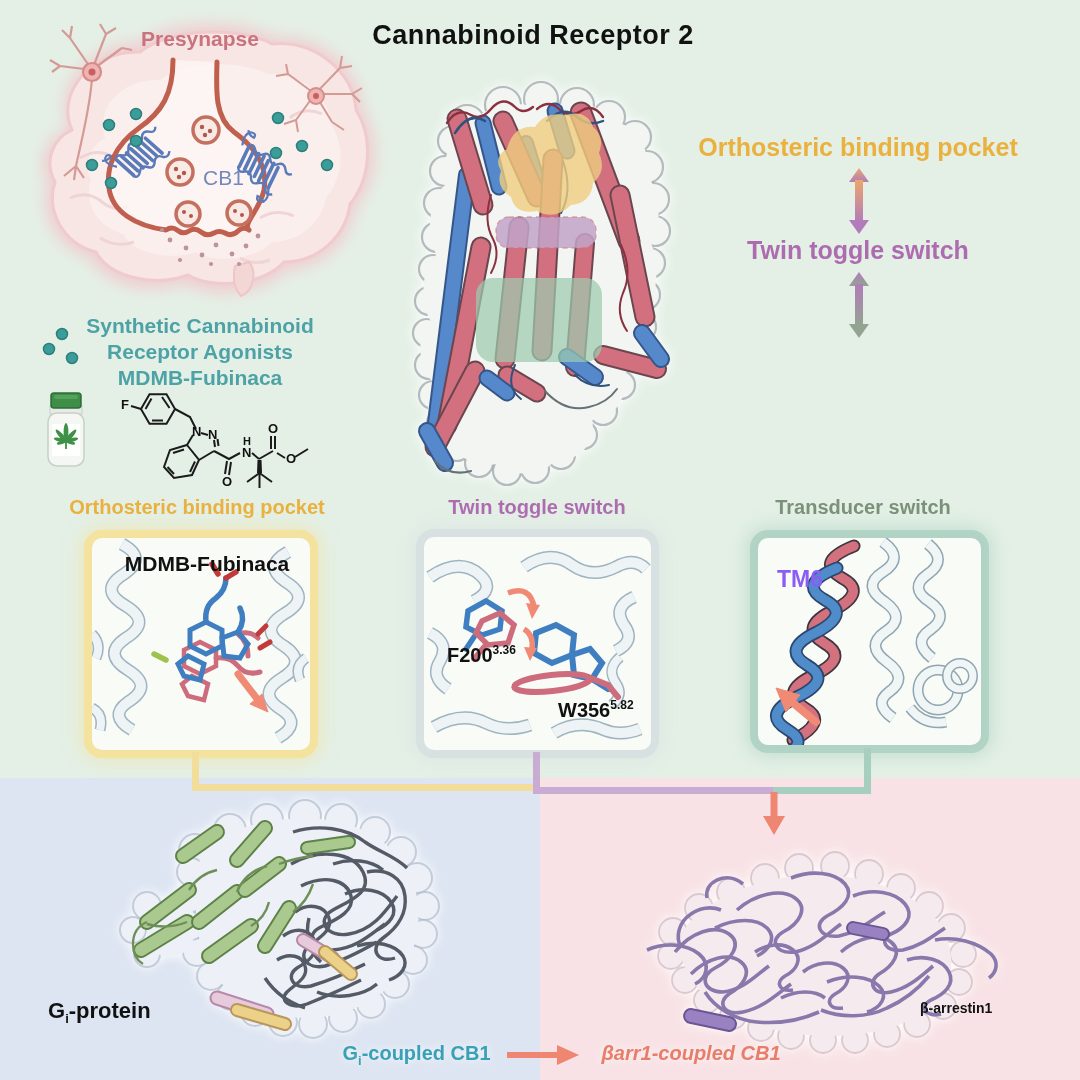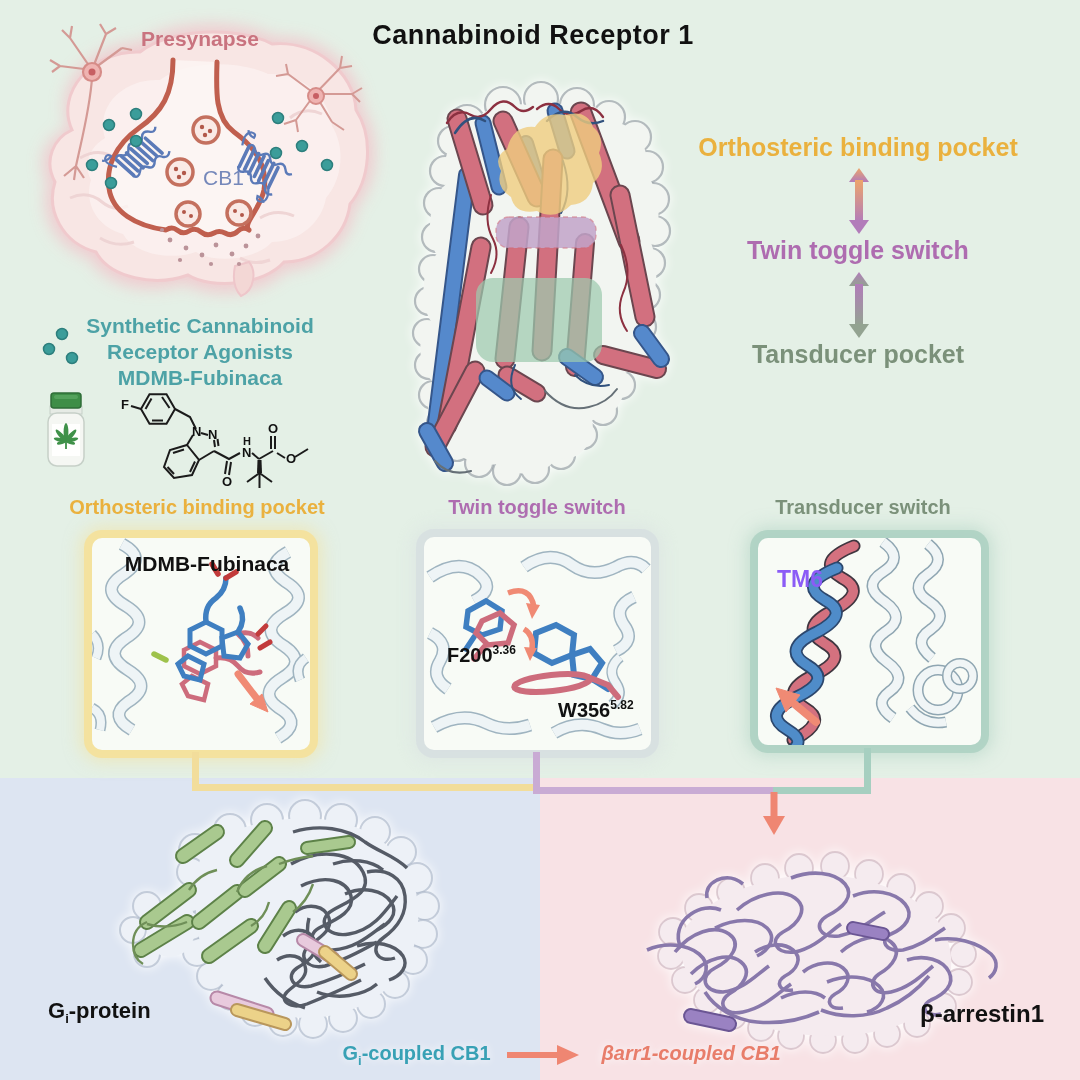--- a/index.html
+++ b/index.html
@@ -25,39 +25,39 @@
   .panel-2{left:424px;top:537px;width:227px;height:213px;box-shadow:0 0 0 8px rgba(214,222,224,.75),0 0 16px 12px rgba(214,222,224,.45);}
   .panel-3{left:758px;top:538px;width:223px;height:207px;box-shadow:0 0 0 8px rgba(170,208,192,.8),0 0 16px 12px rgba(170,208,192,.5);}
   .mdmb-label{left:107px;top:552px;width:200px;text-align:center;font-size:21px;font-weight:bold;color:#111;}
   .residue{font-size:20px;font-weight:bold;color:#111;}
   .residue sup{font-size:12px;}
   .res-1{left:447px;top:643px;}
   .res-2{left:558px;top:698px;}
   .tm6{left:777px;top:566px;font-size:23px;font-weight:bold;color:#8b5cf6;}
   .gi-label{left:48px;top:998px;font-size:22px;font-weight:bold;color:#111;}
   .gi-label sub, .pathway-left sub{font-size:13px;}
-  .barr-label{left:920px;top:1000px;width:140px;font-size:24px;font-weight:bold;color:#111;}
+  .barr-label{left:920px;top:1000px;width:140px;font-size:14px;font-weight:bold;color:#111;}
   .pathway-left{left:324px;top:1042px;width:185px;text-align:center;font-size:20px;font-weight:bold;color:#38a1b5;text-shadow:0 0 8px rgba(255,255,255,.95);}
   .pathway-right{left:586px;top:1042px;width:210px;text-align:center;font-size:20px;font-weight:bold;color:#e87d6a;text-shadow:0 0 8px rgba(255,255,255,.95);font-style:italic;}
   .conn{position:absolute;}
   .c-yellow{background:#f2dd9b;}
   .c-purple{background:#c9abd4;}
   .c-teal{background:#a6cfc0;}
   svg{display:block;}
   .glow-white{filter:drop-shadow(0 0 6px rgba(255,255,255,.95));}
 </style>
 </head>
 <body>
 
 <div id="canvas">
 
   <div class="abs bg-blue"></div>
   <div class="abs bg-pink"></div>
 
-  <div class="abs title">Cannabinoid Receptor 1</div>
+  <div class="abs title">Cannabinoid Receptor 2</div>
 
   <svg class="abs" style="left:10px;top:8px;" width="380" height="300" viewBox="0 0 380 300">
     <defs>
       <filter id="blur8" x="-30%" y="-30%" width="160%" height="160%">
           <feGaussianBlur stdDeviation="8"></feGaussianBlur>
         </filter>
     </defs>
     <path d="M60,120 C40,80 80,35 130,35 C160,12 230,10 265,30 C310,25 350,60 352,100 C372,130 368,175 345,200 C340,235 310,262 275,262 C255,287 200,292 175,275 C140,288 95,278 80,250 C45,240 28,205 38,175 C25,150 38,128 60,120 Z" fill="#f2c6cc" opacity="0.85" filter="url(#blur8)"></path>
     <path d="M62,122 C45,85 82,42 130,44 C160,20 228,18 262,36 C305,32 344,64 346,102 C364,130 360,172 340,196 C336,228 308,254 274,254 C254,277 202,282 178,267 C145,279 100,270 86,244 C52,235 36,202 45,174 C33,152 44,130 62,122 Z" fill="#f8e6e4" stroke="#f0cacd" stroke-width="3"></path>
     <path d="M95,130 C85,100 112,70 150,72 C175,52 230,52 258,66 C292,64 320,90 322,118 C336,140 332,172 316,190 C312,214 290,234 262,234 C246,252 205,256 186,244 C160,253 124,246 113,226 C86,219 74,194 81,172 C72,155 81,138 95,130 Z" fill="#fbf0ee" opacity="0.9"></path>
@@ -279,21 +279,20 @@
     <defs>
         <linearGradient id="g2" x1="0" y1="0" x2="0" y2="1">
           <stop offset="0" stop-color="#b27cba"></stop>
           <stop offset="1" stop-color="#93a391"></stop>
         </linearGradient>
       </defs>
     <polygon points="15,0 25,14 5,14" fill="url(#g2)"></polygon>
     <rect x="11" y="12" width="8" height="42" fill="url(#g2)"></rect>
     <polygon points="15,66 25,52 5,52" fill="#93a391"></polygon>
   </svg>
-  <div class="abs cascade-label cl-bot">Tansducer pocket</div>
 
   <svg class="abs" style="left:40px;top:325px;" width="45" height="45" viewBox="0 0 45 45">
     <g fill="#3b9d9a" stroke="#2d7f7d" stroke-width="1.5">
       <circle cx="22" cy="9" r="5.5"></circle>
         <circle cx="9" cy="24" r="5.5"></circle>
         <circle cx="32" cy="33" r="5.5"></circle>
     </g>
   </svg>
   <div class="abs agonist-text">
     <div>Synthetic Cannabinoid</div>

